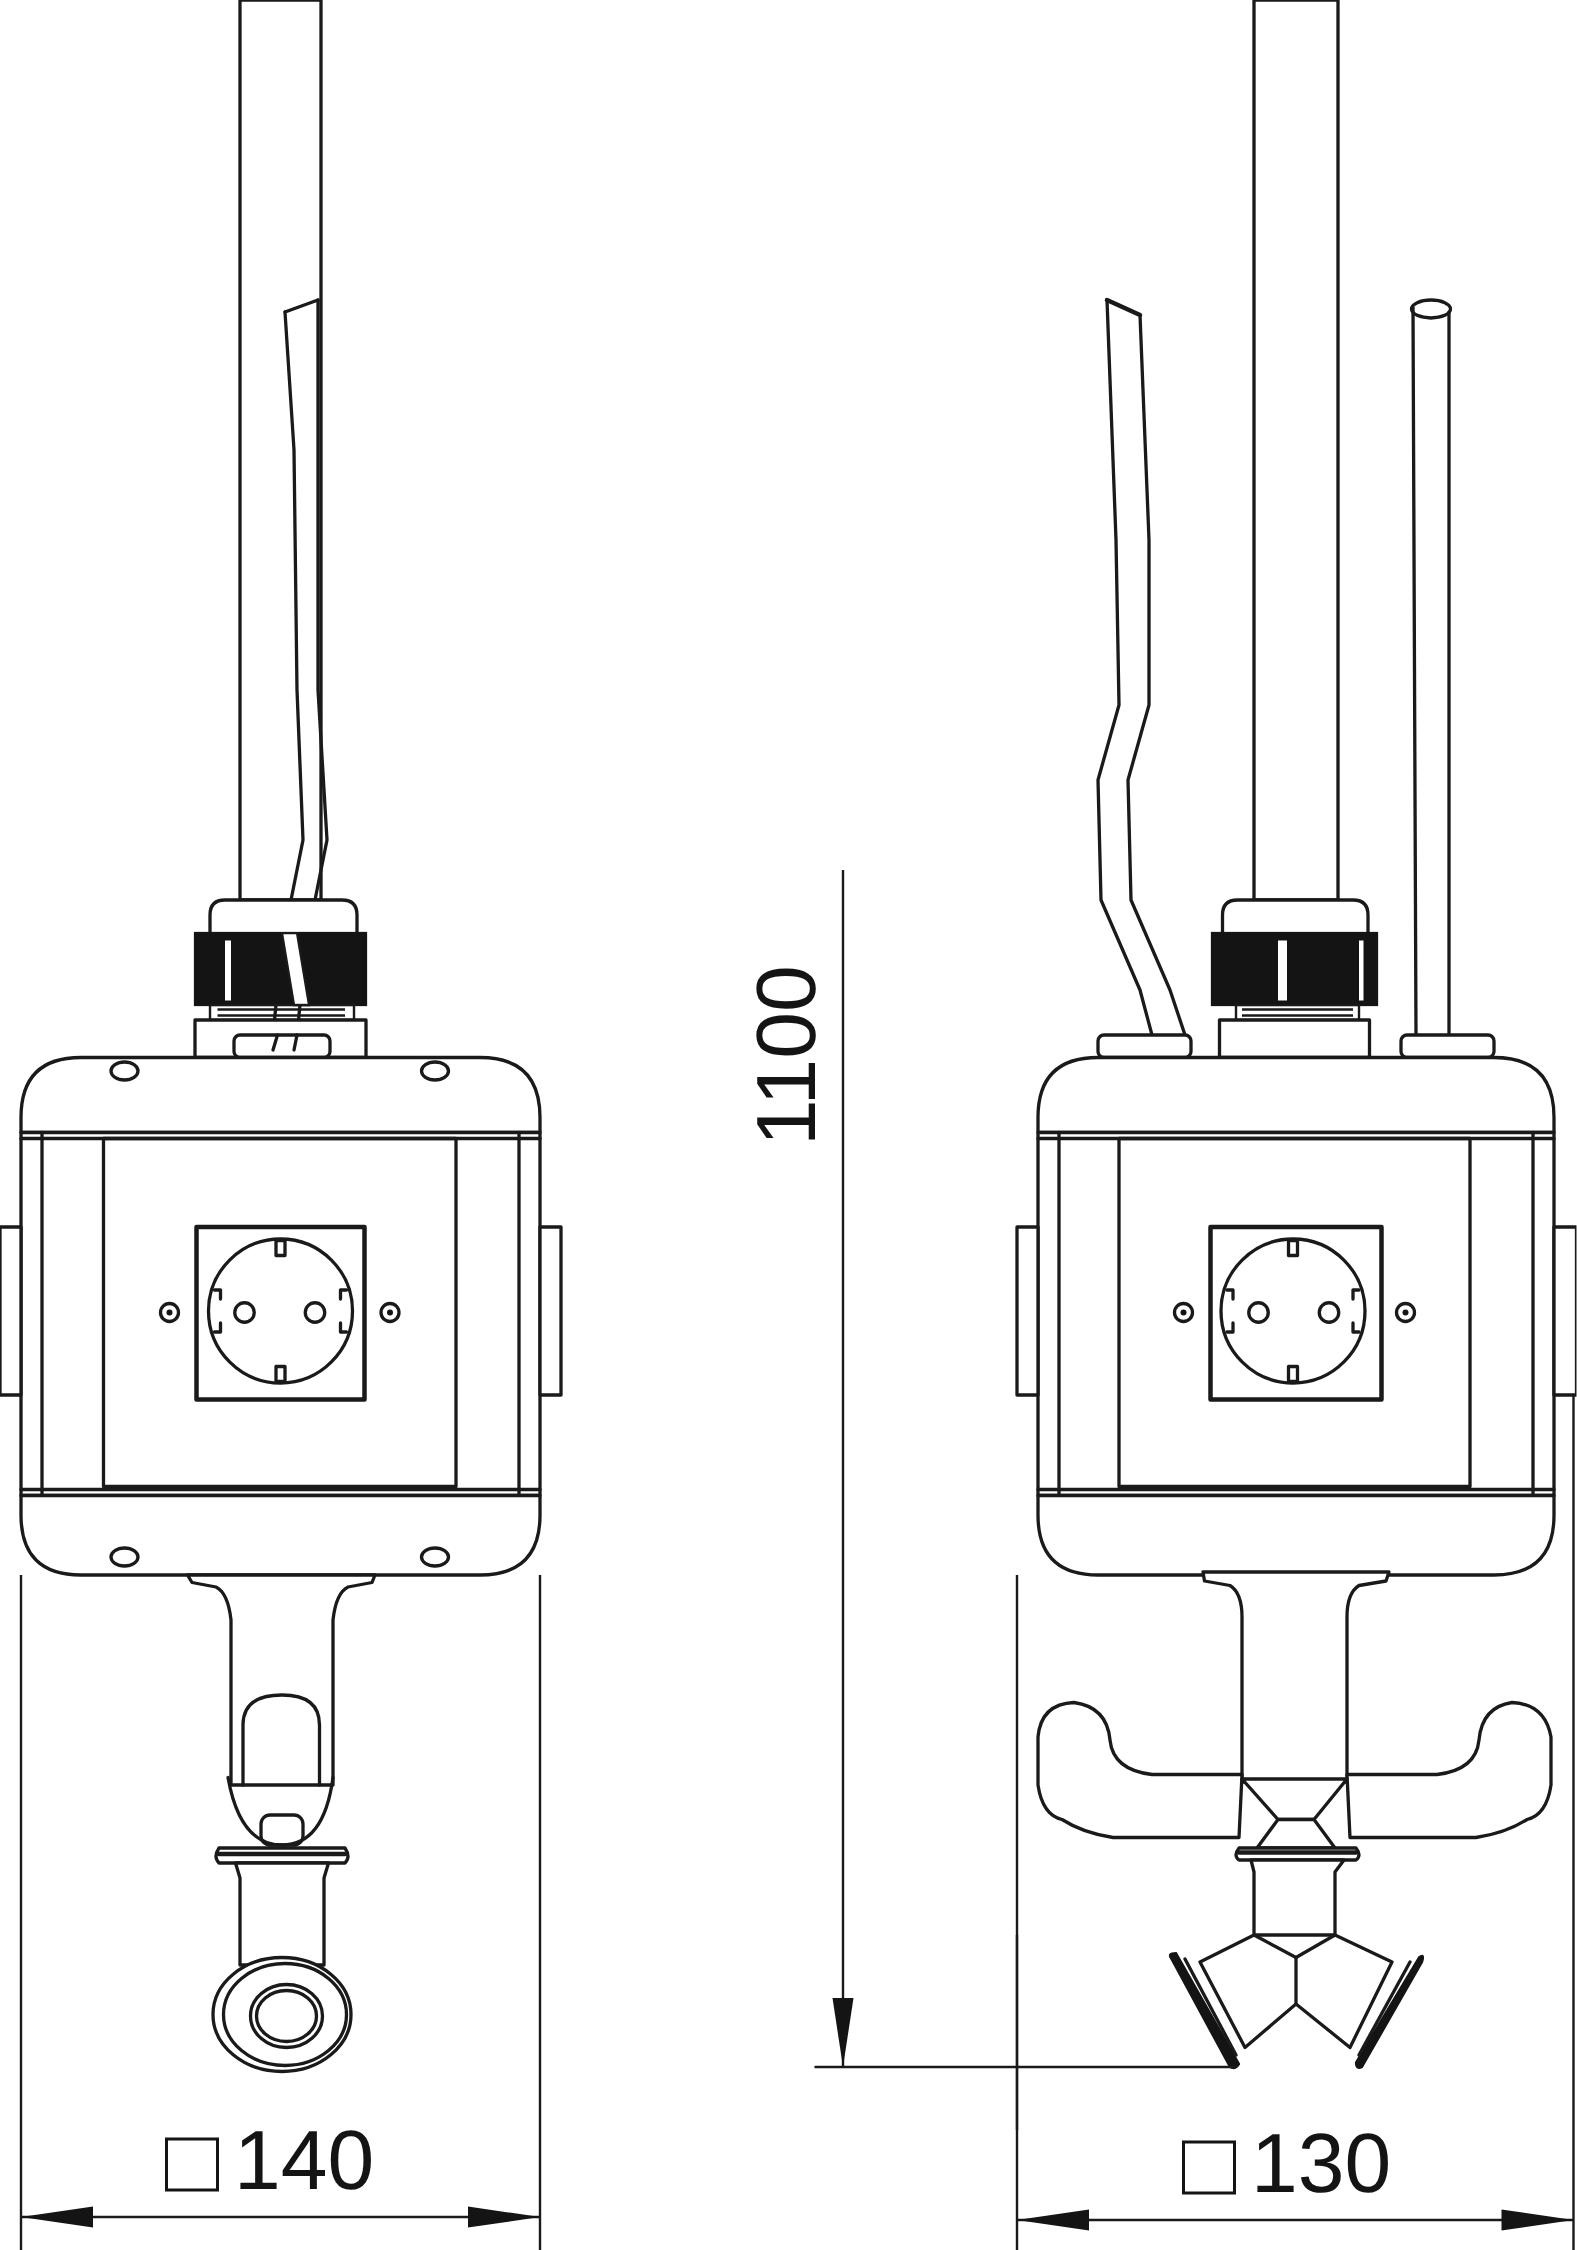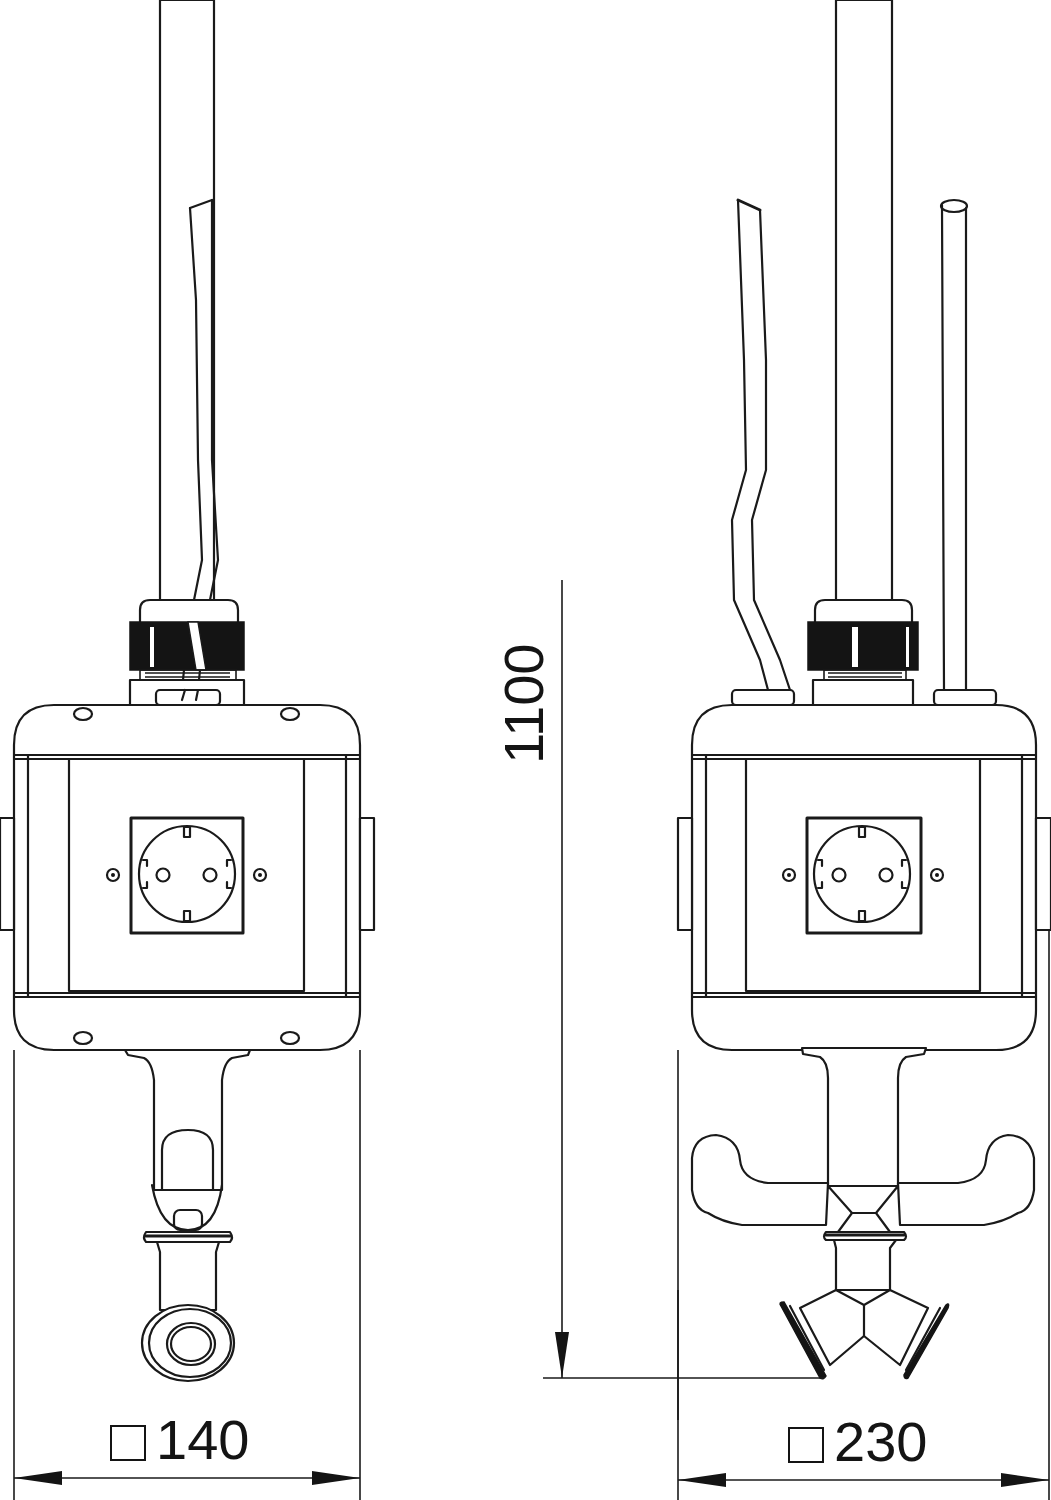--- a/index.html
+++ b/index.html
@@ -172,15 +172,15 @@
     <path class="arrow" d="M562 1378 L555 1332 L569 1332 Z"></path>
     <line class="dim" x1="543" y1="1378" x2="824" y2="1378"></line>
     <line class="dim" x1="678" y1="1290" x2="678" y2="1420"></line>
   </g>
 </svg>
 
 <div class="lbl dimtxt" style="left:110px; top:1412px;">
   <span class="sq"></span><span>140</span>
 </div>
 <div class="lbl dimtxt" style="left:788px; top:1414px;">
-  <span class="sq"></span><span>230</span>
+  <span class="sq"></span><span>130</span>
 </div>
 <div class="lbl dimtxt vert" style="left:496px; top:764px;">1100</div>
 
 </body></html>

